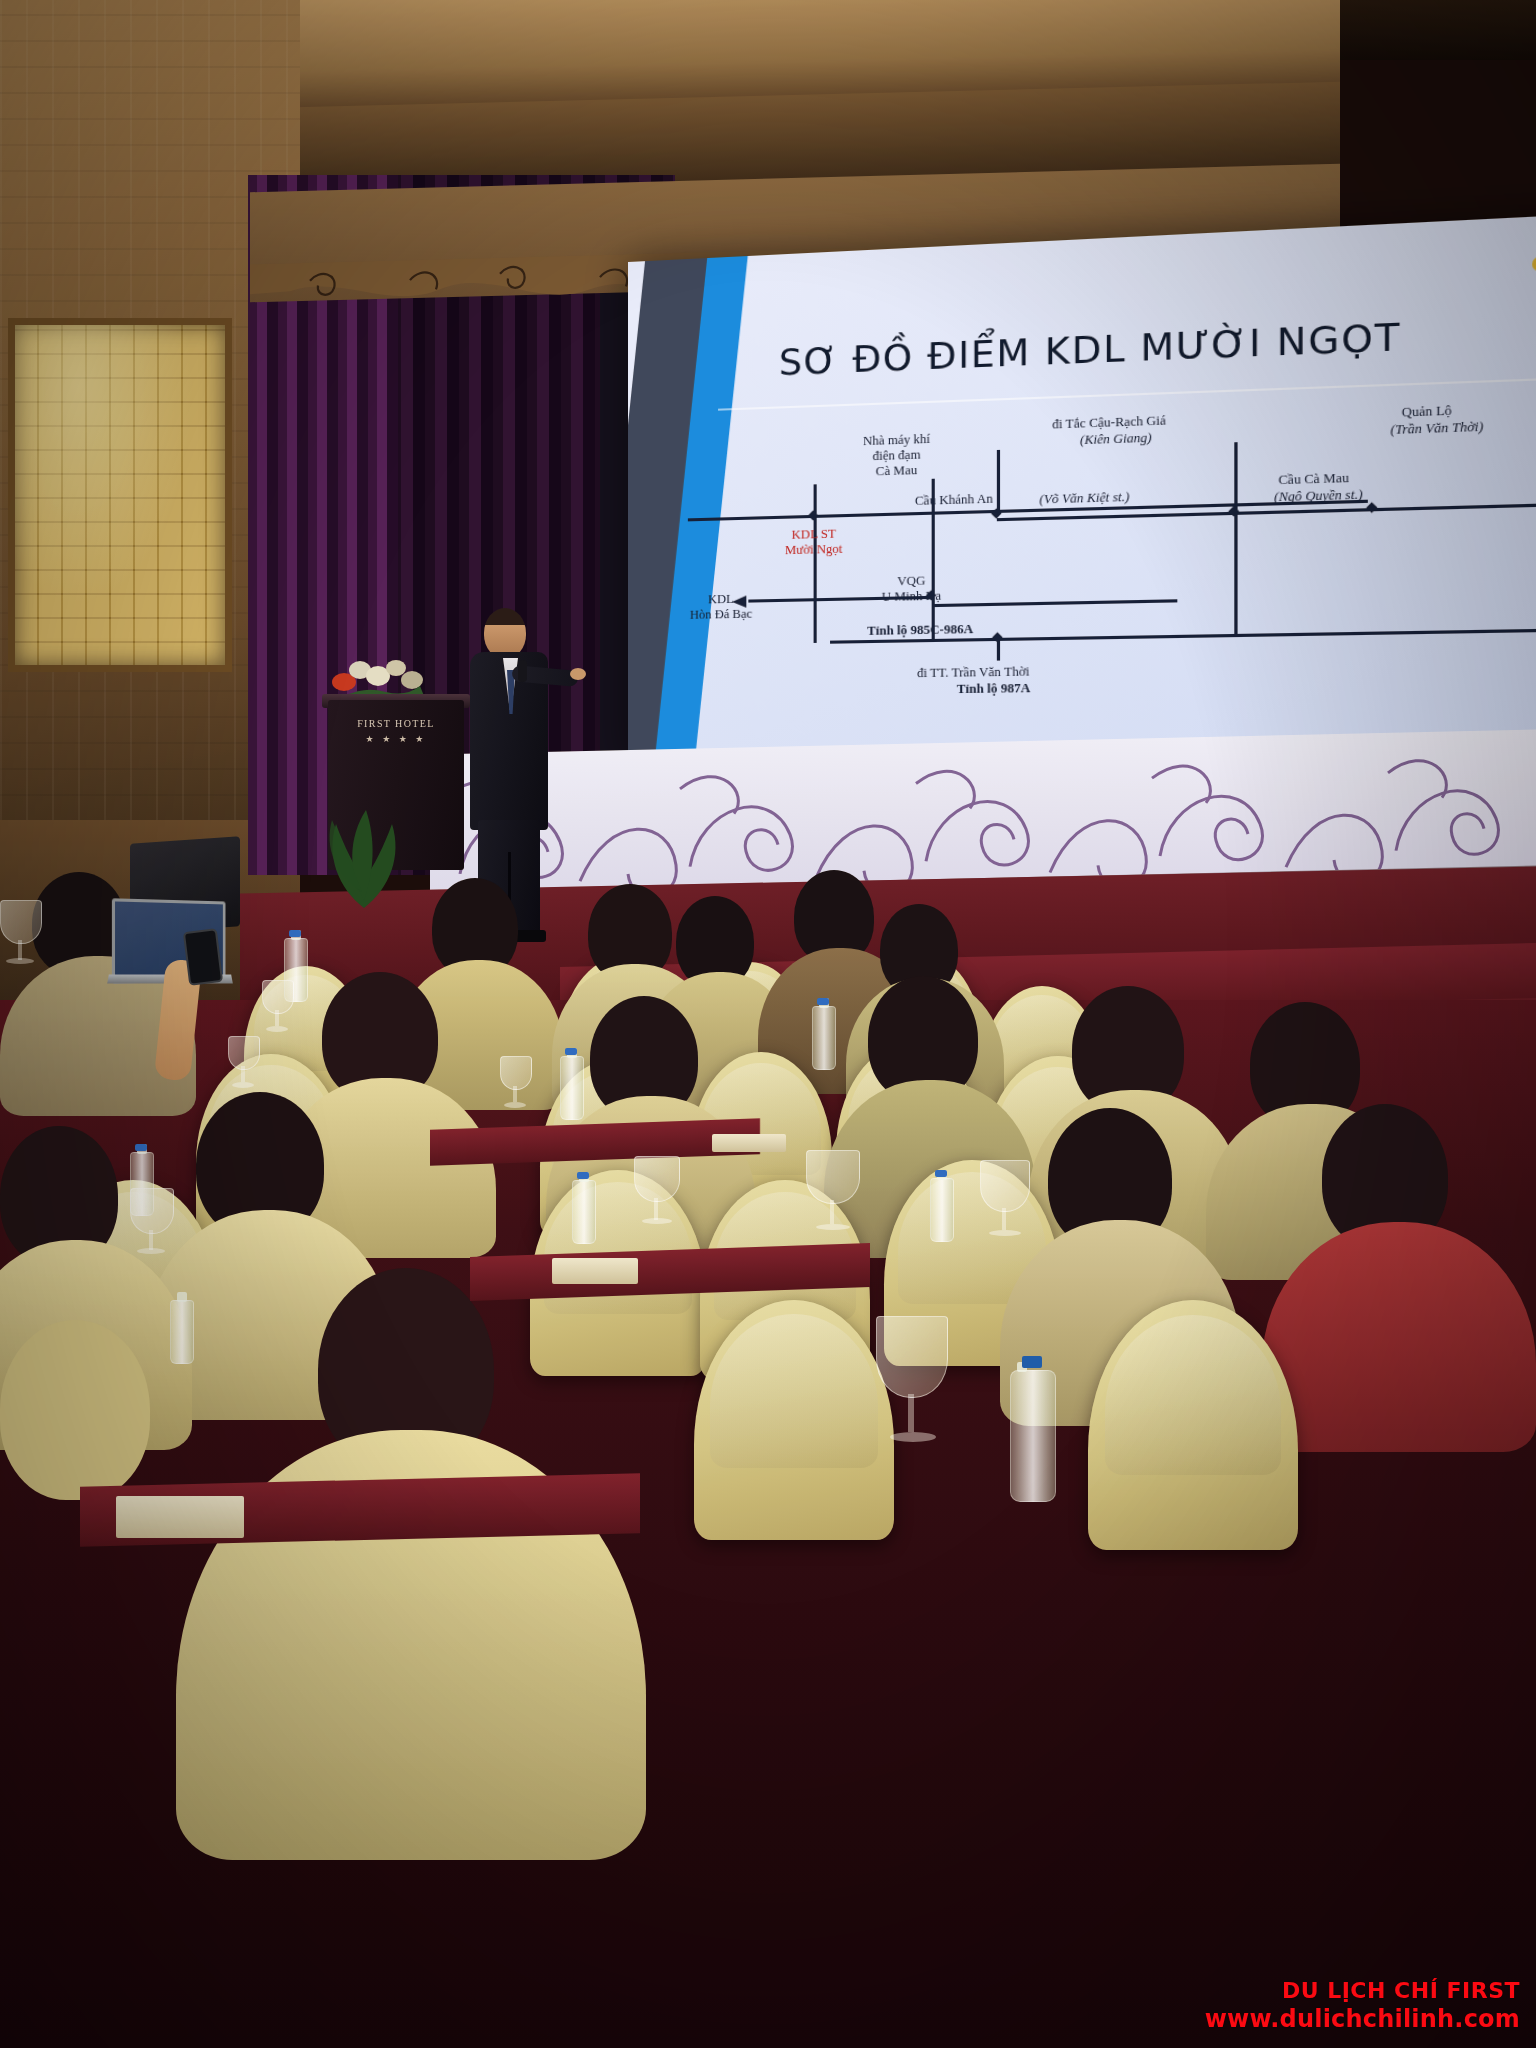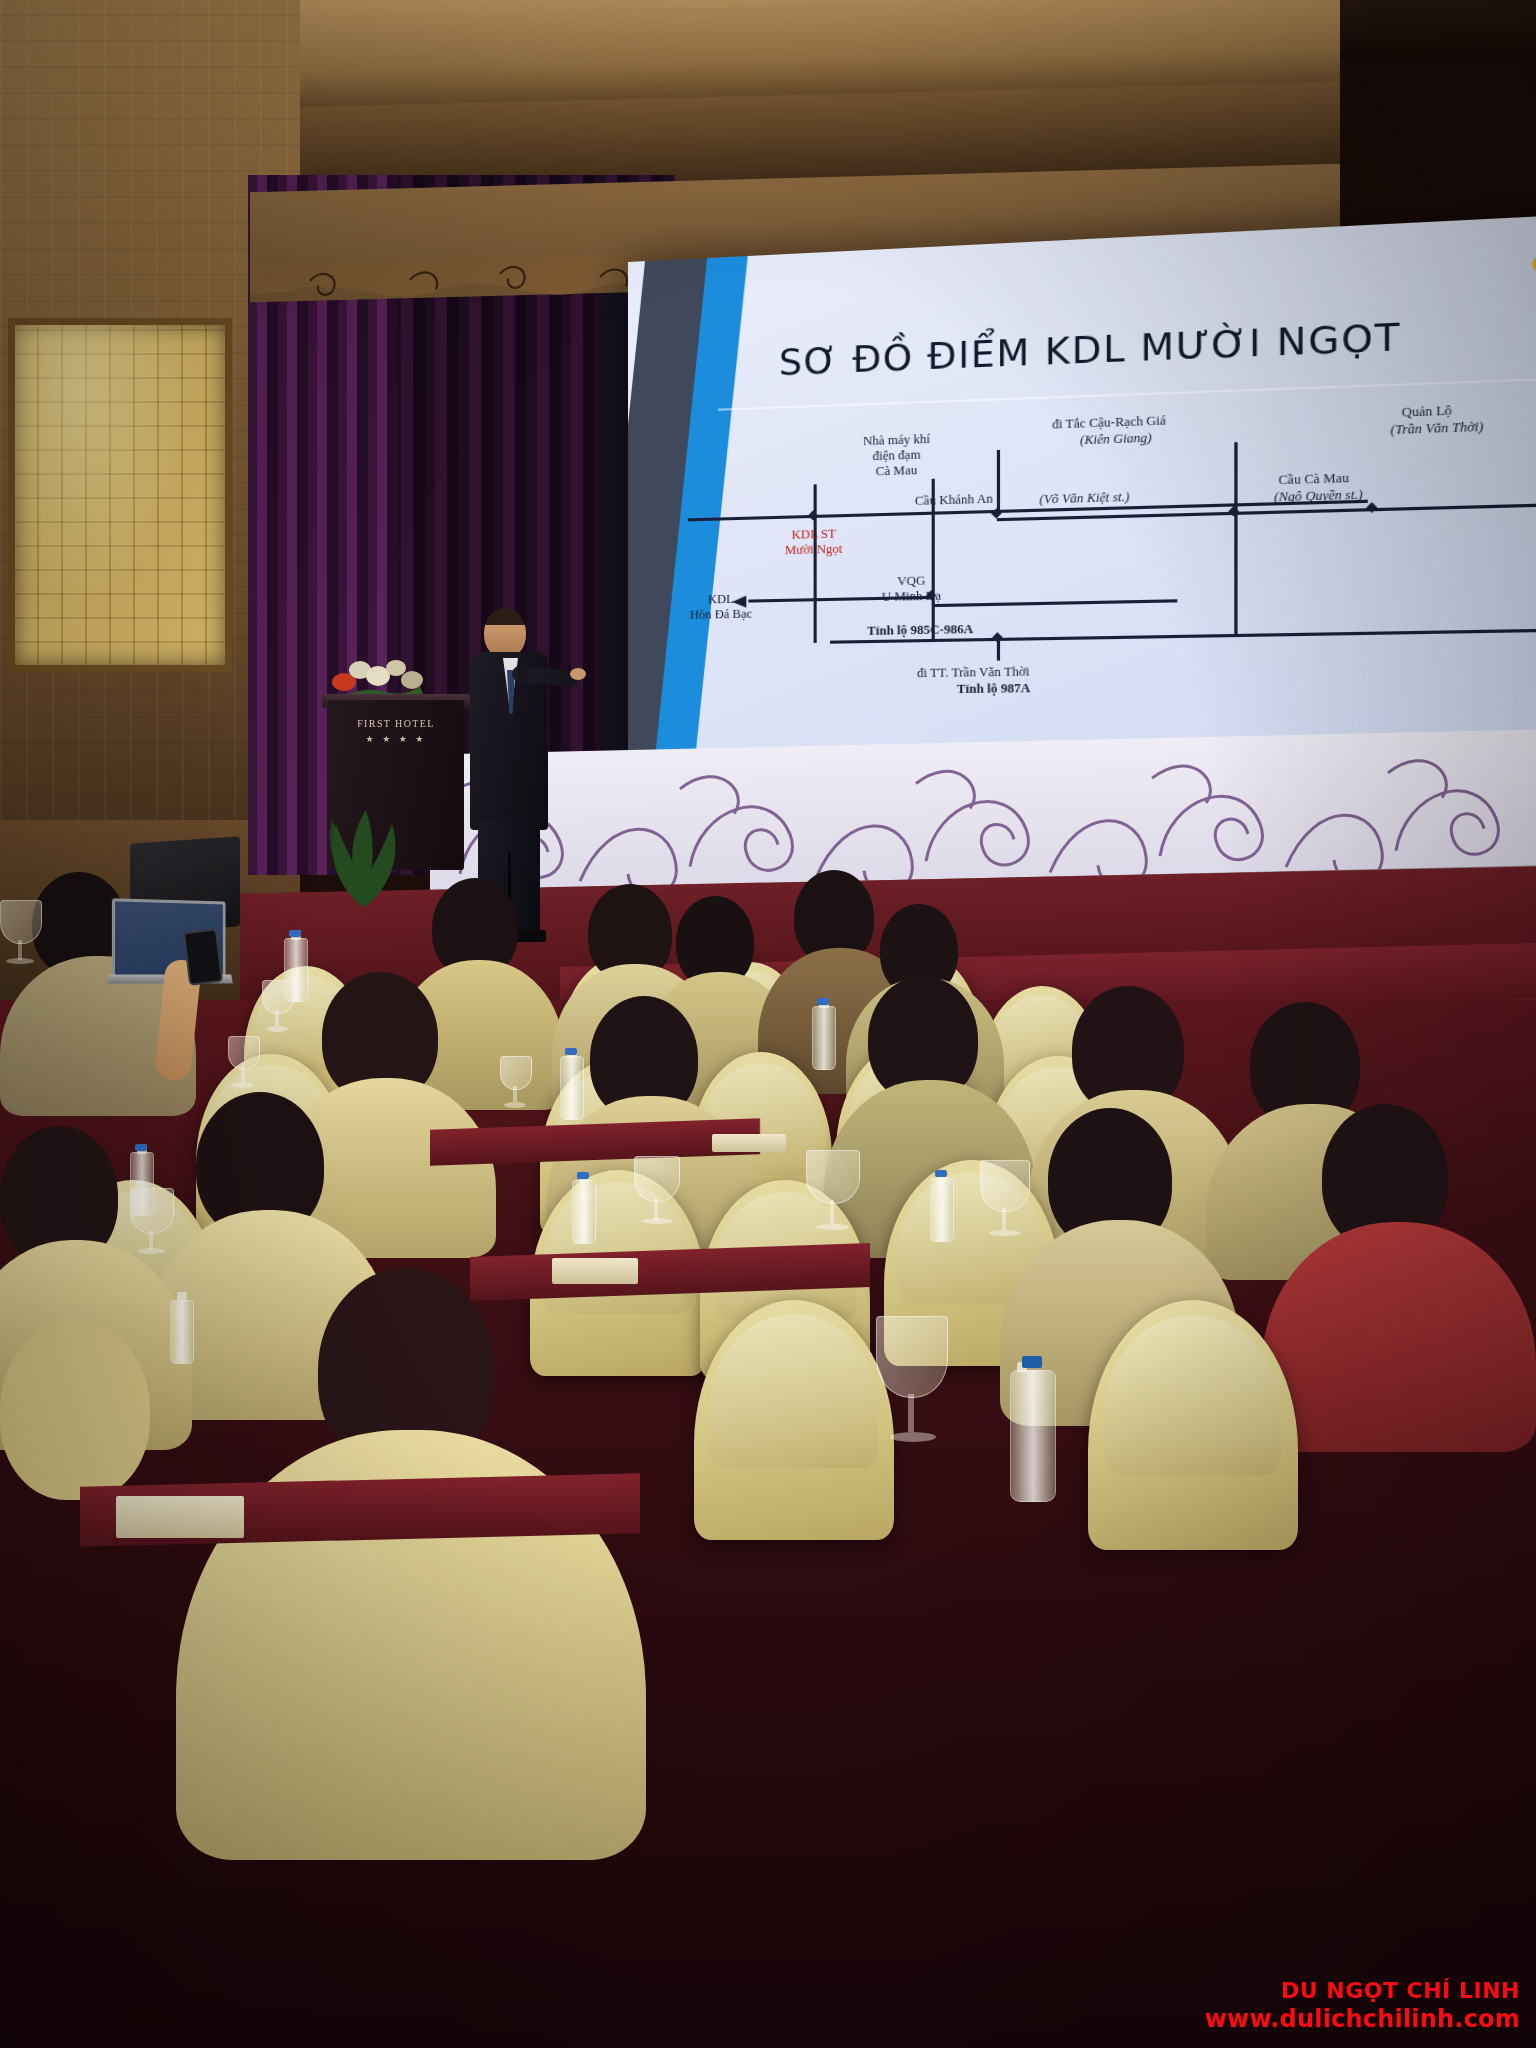--- a/index.html
+++ b/index.html
@@ -501,17 +501,17 @@
 
   <div class="laptop-screen"></div>
   <div class="laptop-base"></div>
   <div class="arm-raise"></div>
   <div class="phone"></div>
 
   <div class="warm"></div>
   <div class="vignette"></div>
 
   <div class="wm">
-    <div class="l1">DU NGỌT CHÍ LINH</div>
+    <div class="l1">DU LỊCH CHÍ FIRST</div>
     <div class="l2">www.dulichchilinh.com</div>
   </div>
 
 </div>
 
 </body></html>

